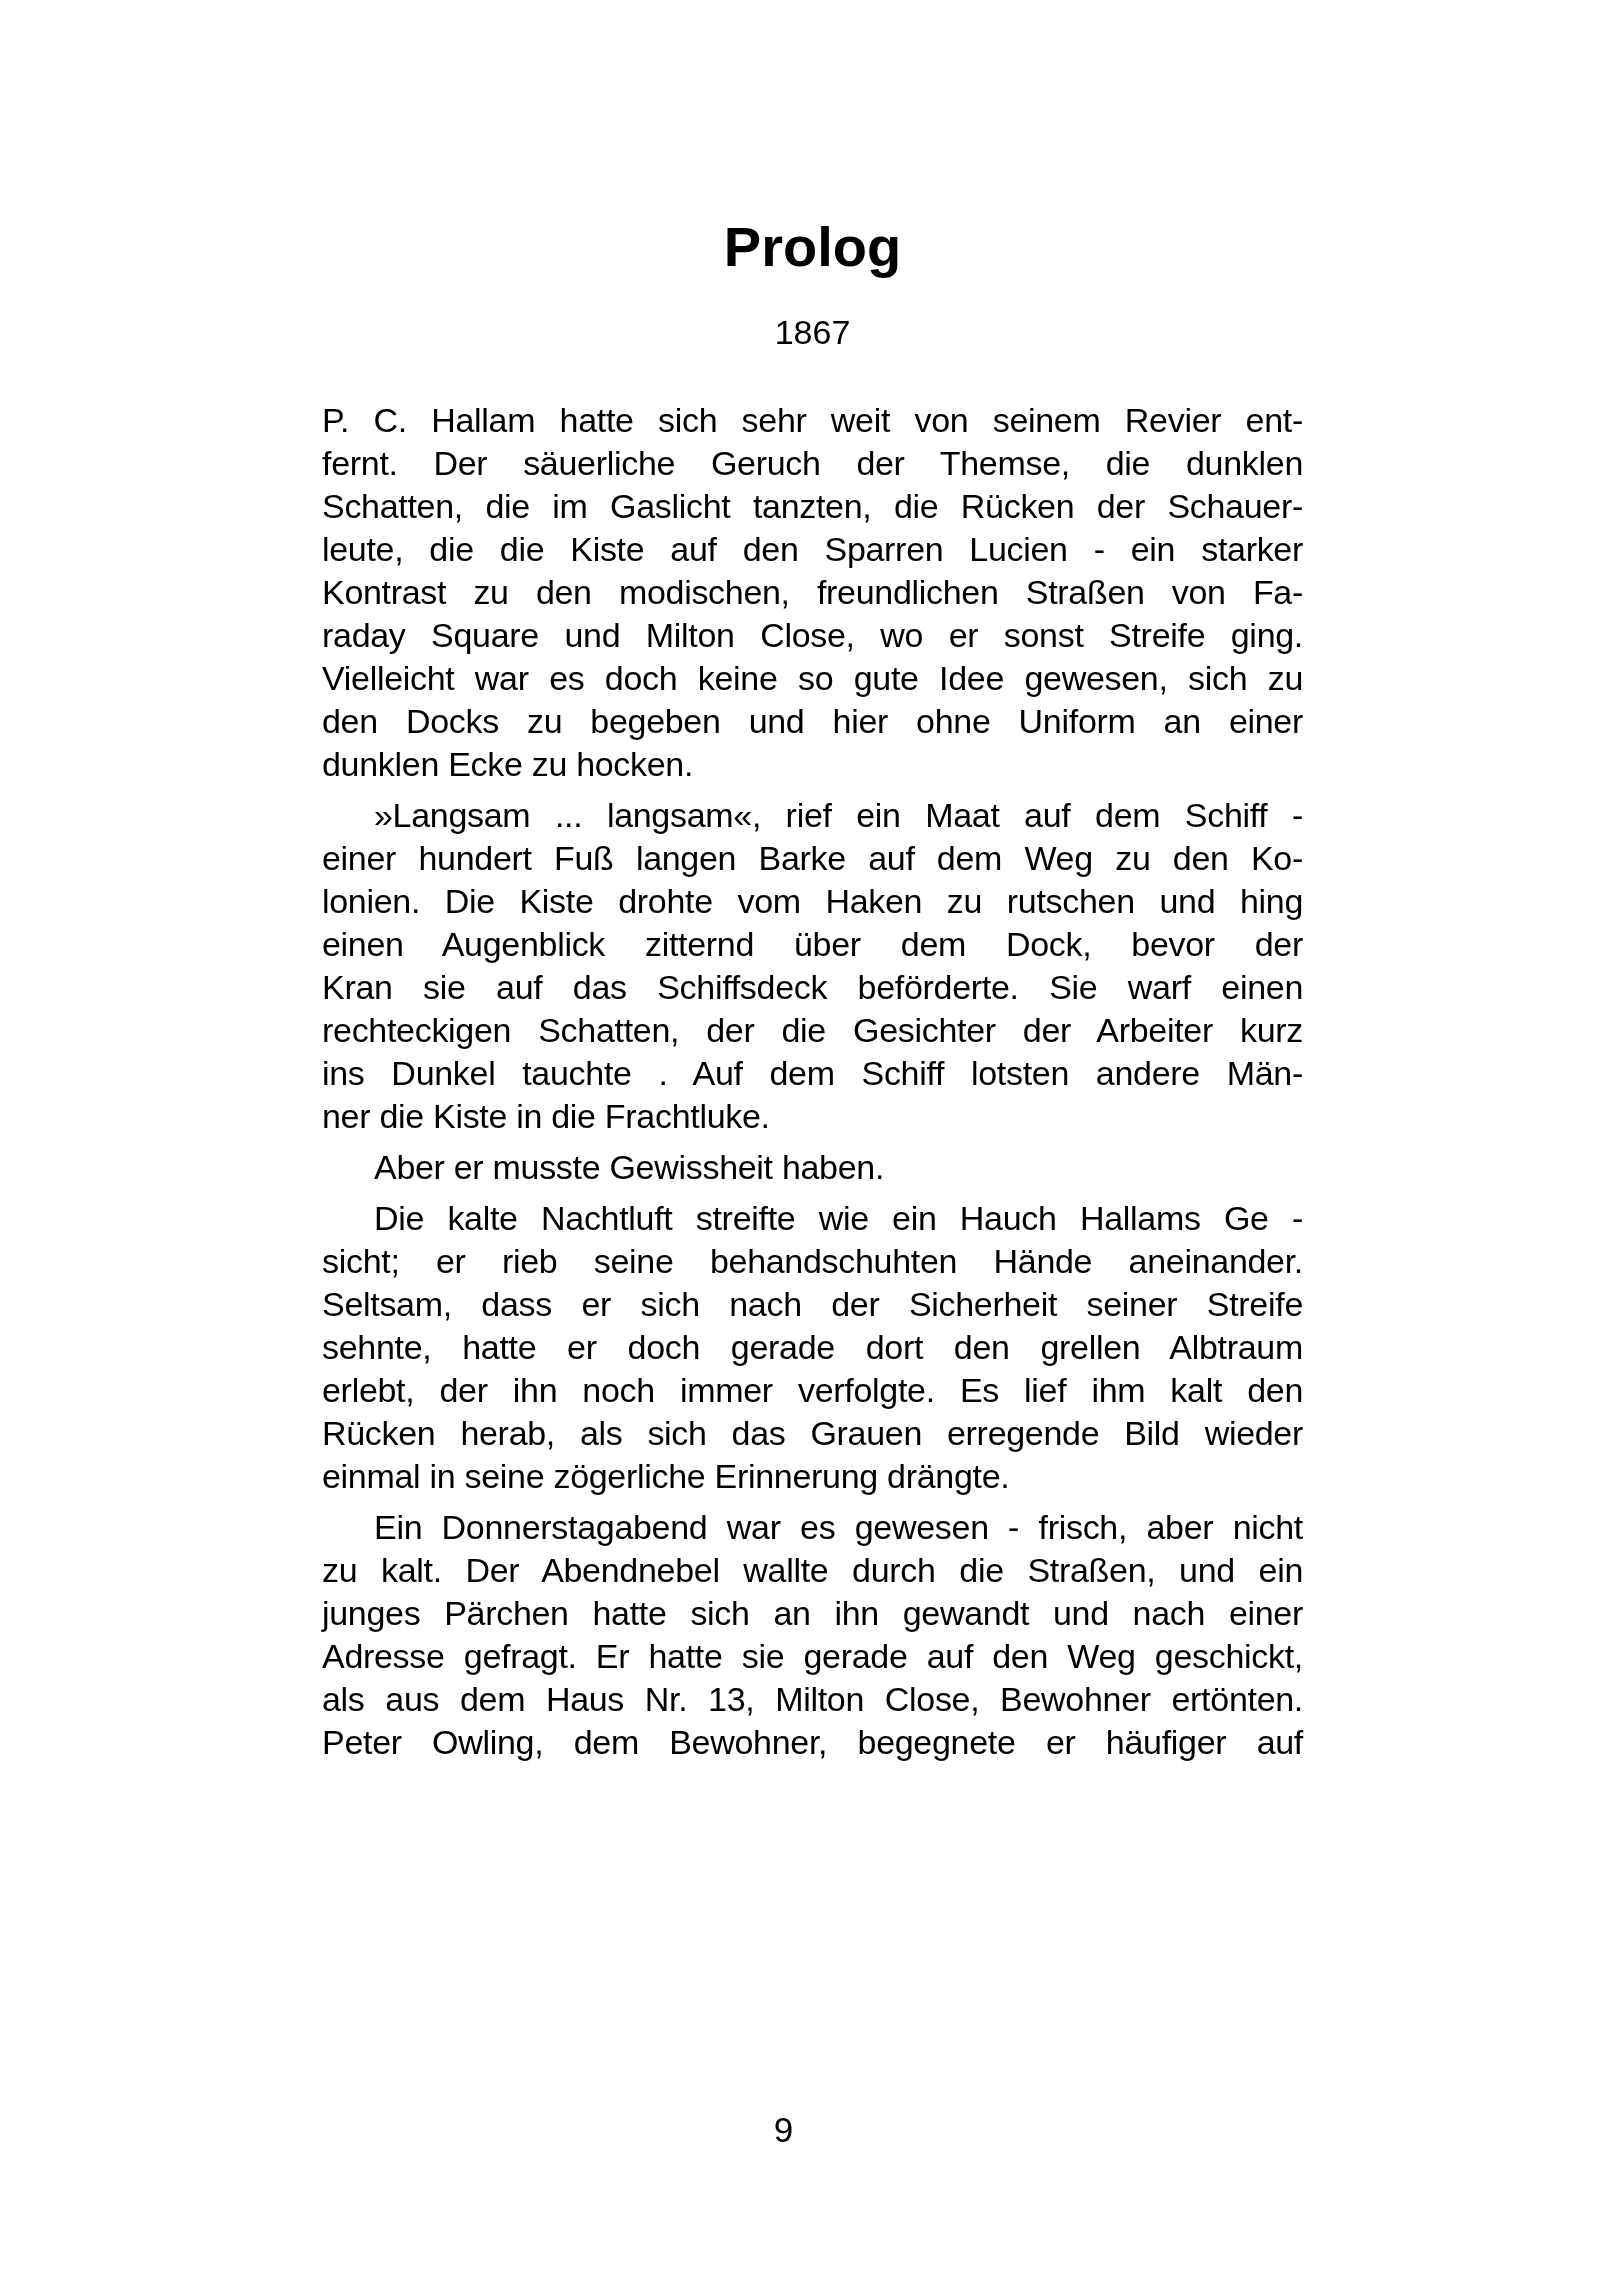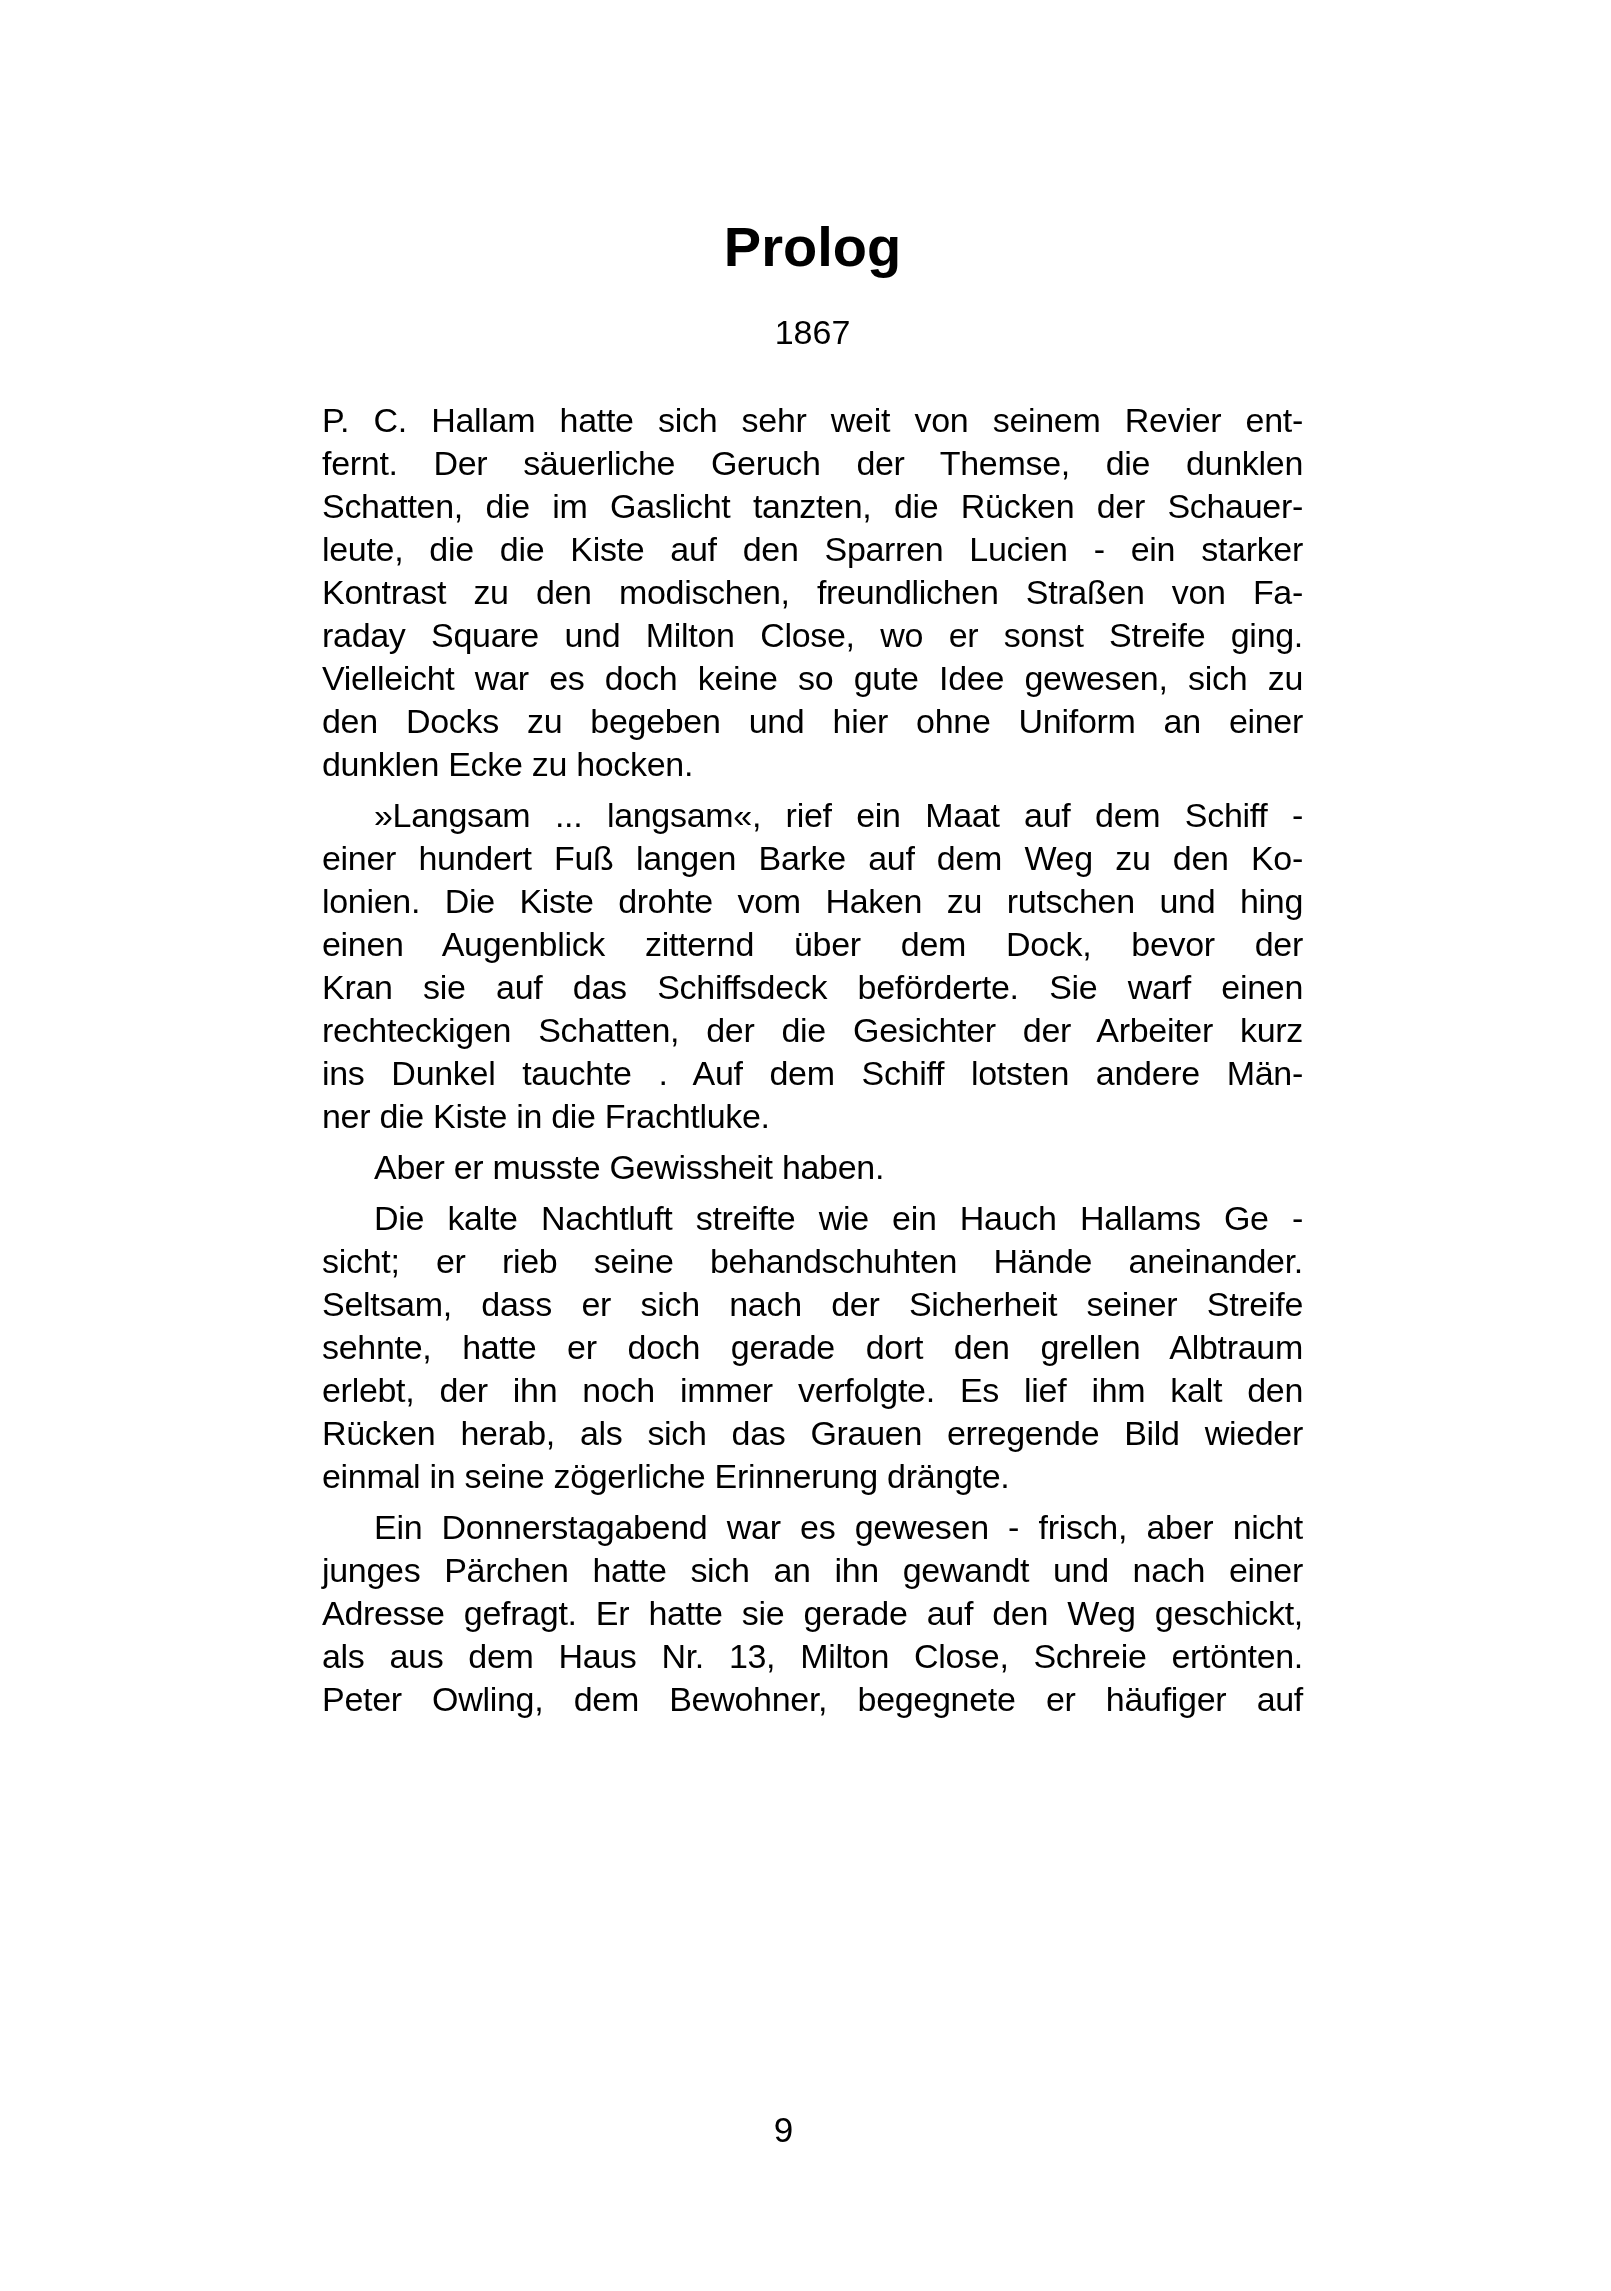--- a/index.html
+++ b/index.html
@@ -122,23 +122,24 @@
         <div class="line">sicht; er rieb seine behandschuhten Hände aneinander.</div>
         <div class="line">Seltsam, dass er sich nach der Sicherheit seiner Streife</div>
         <div class="line">sehnte, hatte er doch gerade dort den grellen Albtraum</div>
         <div class="line">erlebt, der ihn noch immer verfolgte. Es lief ihm kalt den</div>
         <div class="line">Rücken herab, als sich das Grauen erregende Bild wieder</div>
         <div class="line last">einmal in seine zögerliche Erinnerung drängte.</div>
       </div>
 
       <div class="paragraph">
         <div class="line indent">Ein Donnerstagabend war es gewesen - frisch, aber nicht</div>
+        <div class="line">zu kalt. Der Abendnebel wallte durch die Straßen, und ein</div>
         <div class="line">junges Pärchen hatte sich an ihn gewandt und nach einer</div>
         <div class="line">Adresse gefragt. Er hatte sie gerade auf den Weg geschickt,</div>
-        <div class="line">als aus dem Haus Nr. 13, Milton Close, Schreie ertönten.</div>
+        <div class="line">als aus dem Haus Nr. 13, Milton Close, Bewohner ertönten.</div>
         <div class="line">Peter Owling, dem Bewohner, begegnete er häufiger auf</div>
       </div>
 
     </div>
 
     <div class="page-number">9</div>
 
   </div>
 </div>
 

